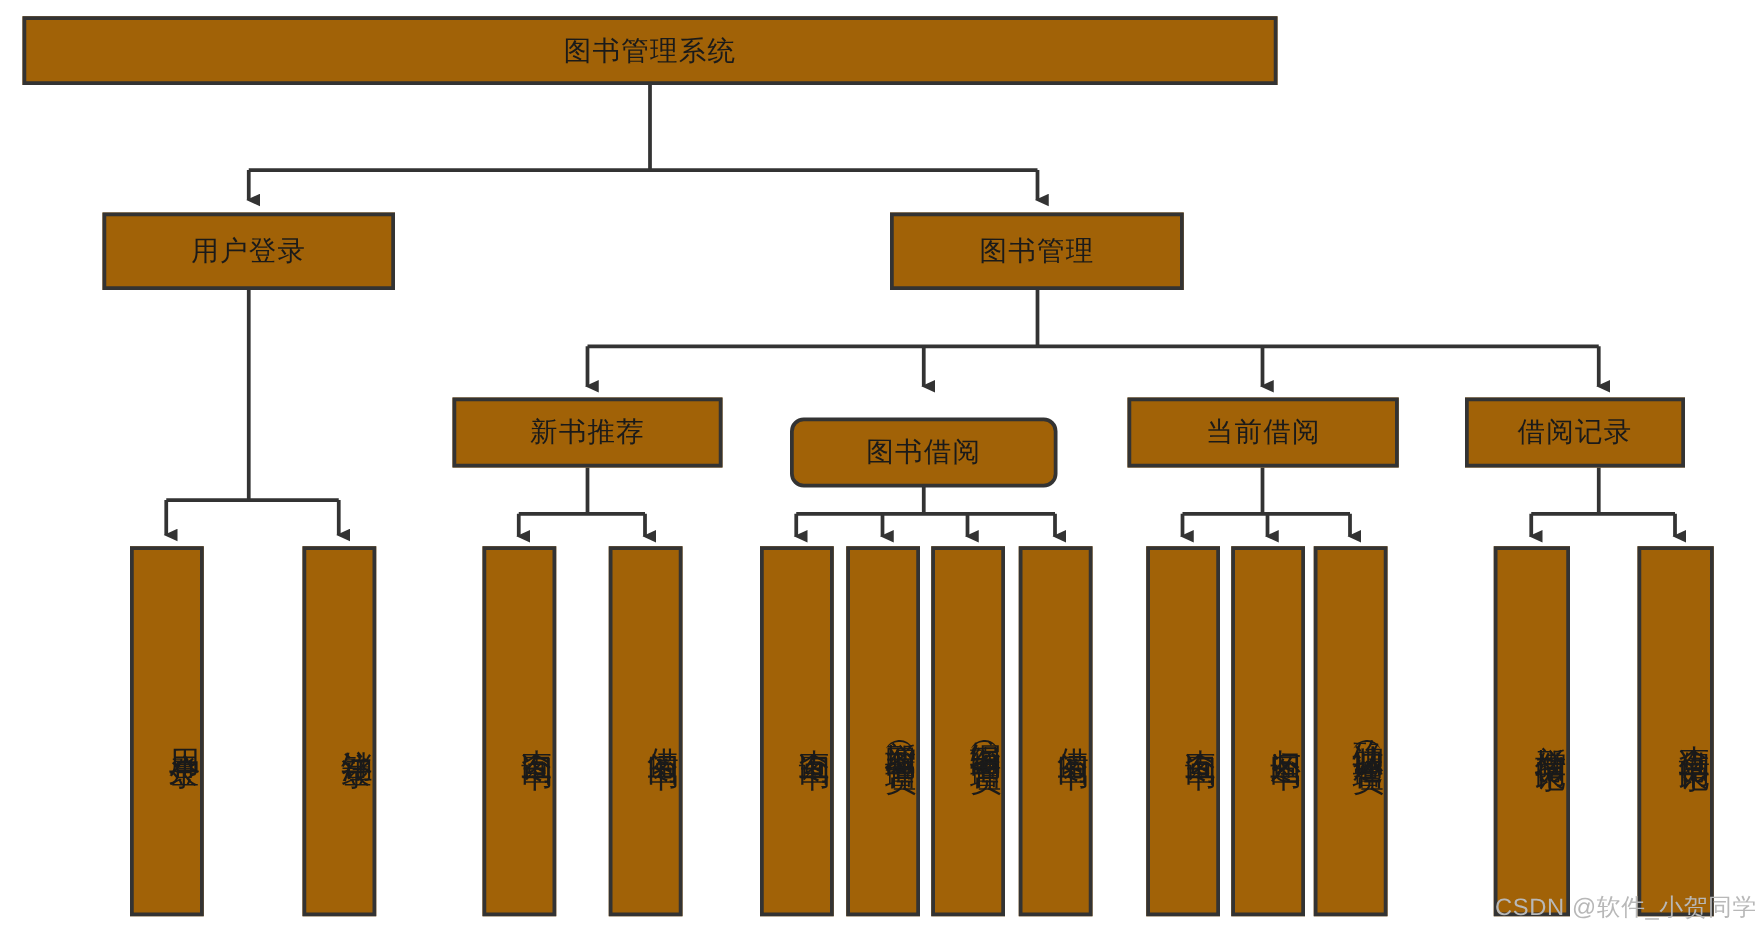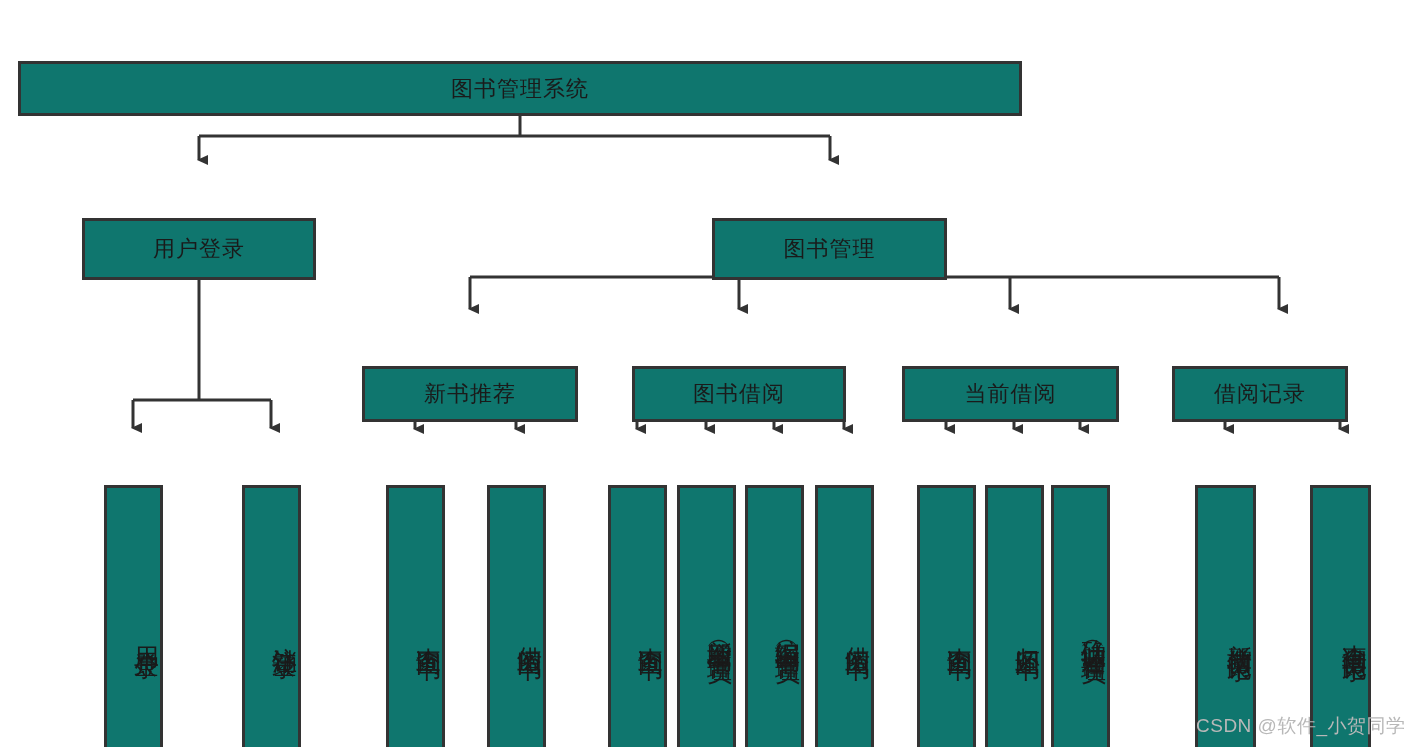--- a/index.html
+++ b/index.html
@@ -21,27 +21,26 @@
     position: absolute;
     left: 0;
     top: 0;
     width: 1405px;
     height: 747px;
     pointer-events: none;
   }
   .node {
     position: absolute;
     box-sizing: border-box;
-    background: #0f766e;
+    background: #a16207;
     border: 3px solid #333333;
     display: flex;
     align-items: center;
     justify-content: center;
     color: #1a1a1a;
-    margin-top: 48px;
   }
   .node.h {
     font-size: 22px;
     letter-spacing: 1px;
   }
   .node.leaf {
     writing-mode: vertical-rl;
     text-orientation: upright;
     font-size: 25px;
     line-height: 1.05;
@@ -127,21 +126,21 @@
   <div class="node h" style="left:82px; top:170px; width:234px; height:62px;">
     <span>用户登录</span>
   </div>
   <div class="node h" style="left:712px; top:170px; width:235px; height:62px;align-items:center;">
     <span>图书管理</span>
   </div>
 
   <div class="node h" style="left:362px; top:318px; width:216px; height:56px;justify-content:center;">
     <span>新书推荐</span>
   </div>
-  <div class="node h" style="left:632px; top:318px; width:214px; height:56px;">
+  <div class="node h" style="left:632px; top:334px; width:214px; height:56px;border-radius:11px;">
     <span>图书借阅</span>
   </div>
   <div class="node h" style="left:902px; top:318px; width:217px; height:56px;">
     <span>当前借阅</span>
   </div>
   <div class="node h" style="left:1172px; top:318px; width:176px; height:56px;">
     <span>借阅记录</span>
   </div>
 
   <div class="node leaf" style="left:104px; top:437px; width:59px; height:296px;">

